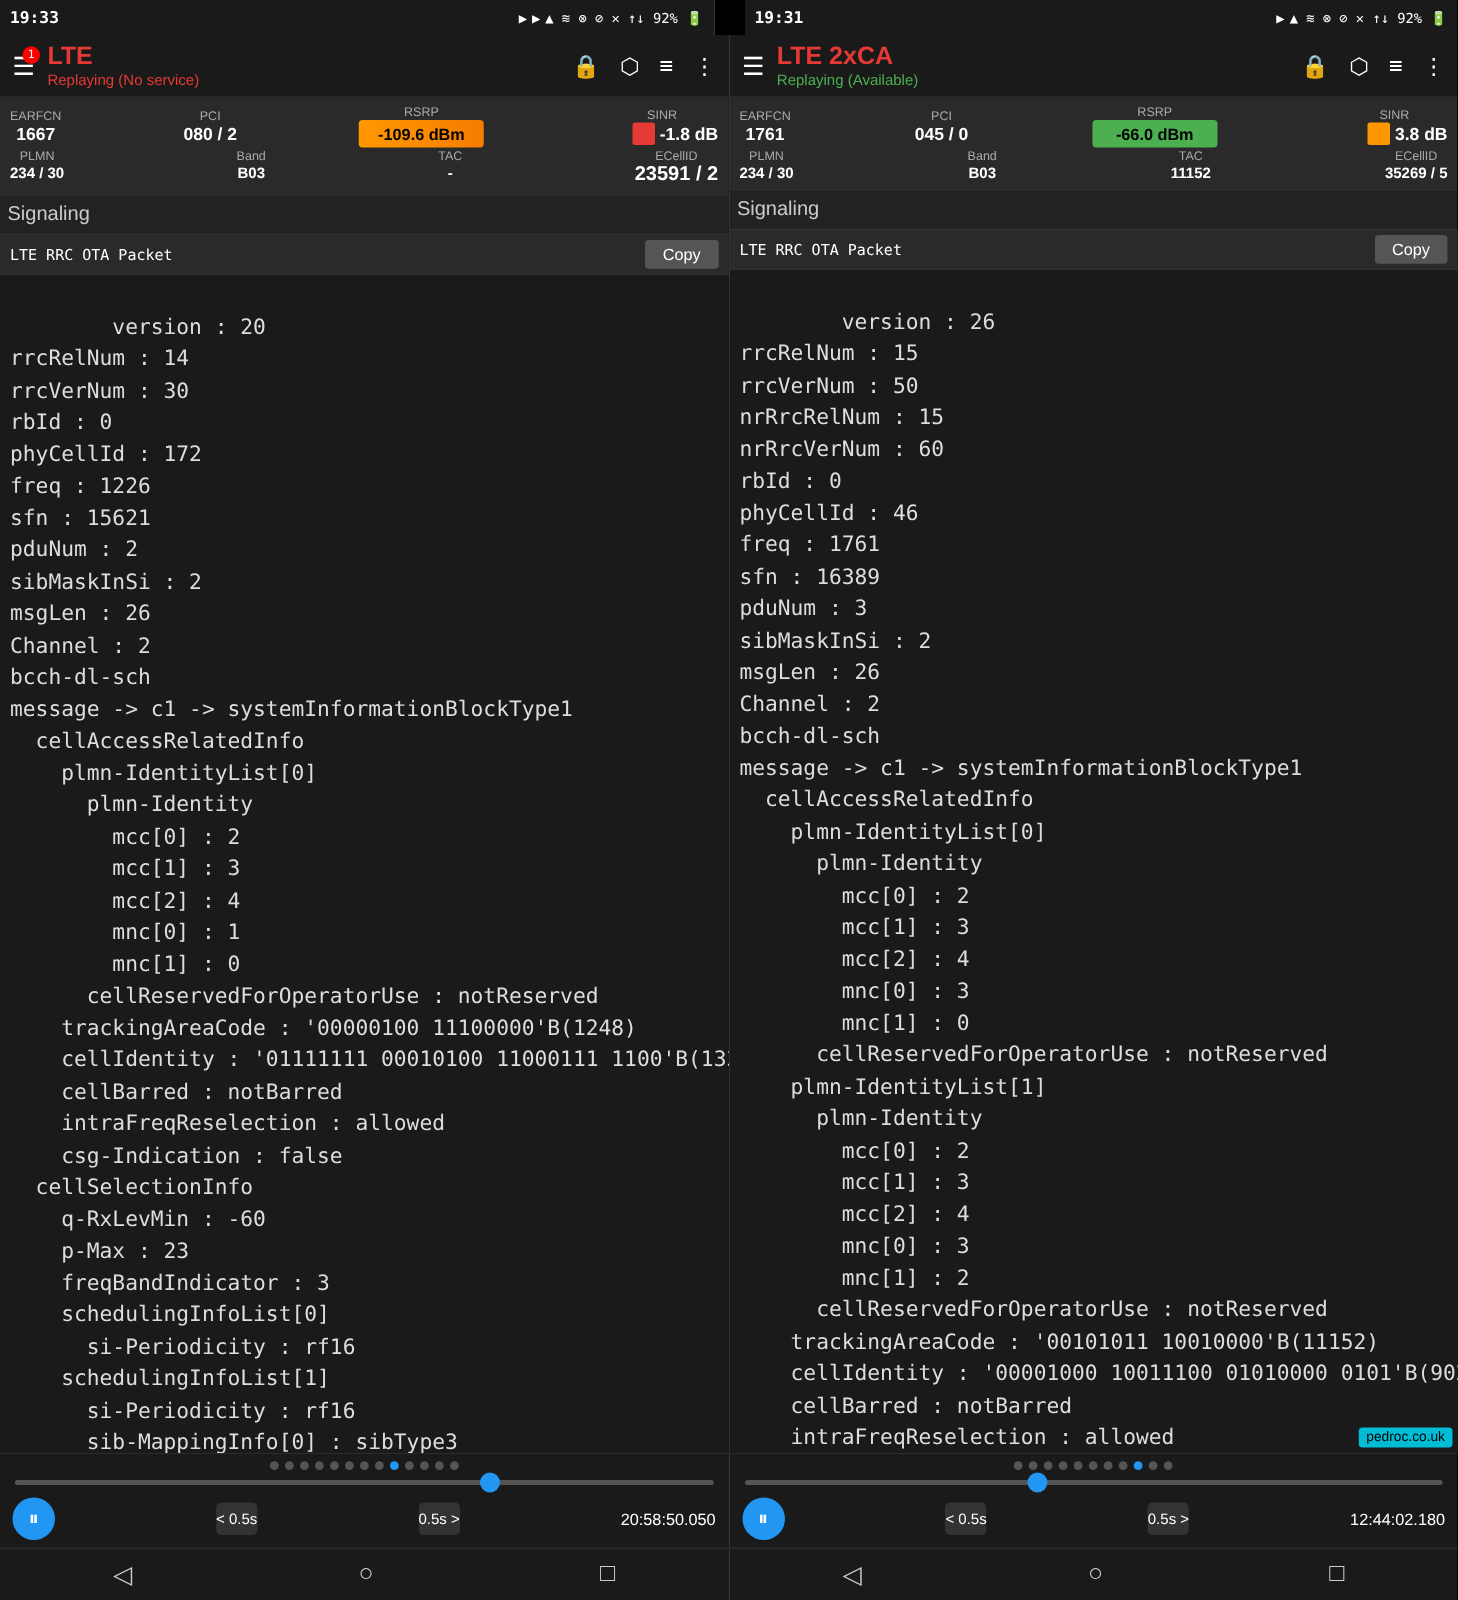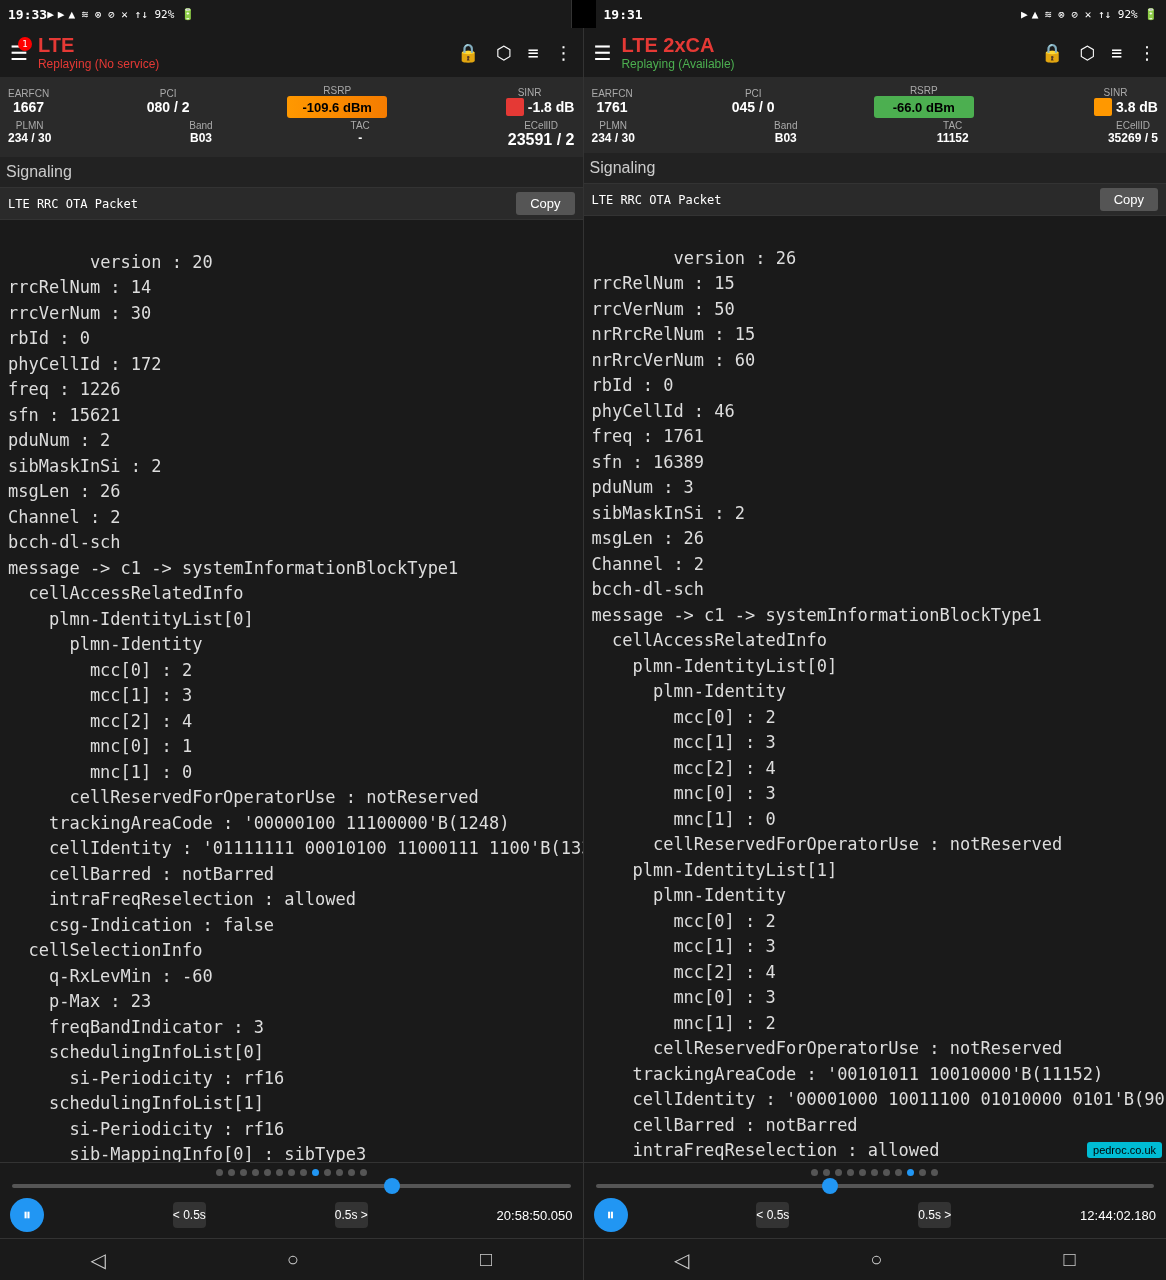--- a/index.html
+++ b/index.html
@@ -22,20 +22,21 @@
     .status-left, .status-right {
       flex: 1;
       display: flex;
       align-items: center;
       padding: 4px 8px;
       height: 28px;
       background: #1a1a1a;
     }
 
     .status-left {
+      justify-content: space-between;
       border-right: 1px solid #333;
     }
 
     .status-right {
       justify-content: space-between;
       margin-left: 24px;
     }
 
     .status-time {
       color: #fff;

